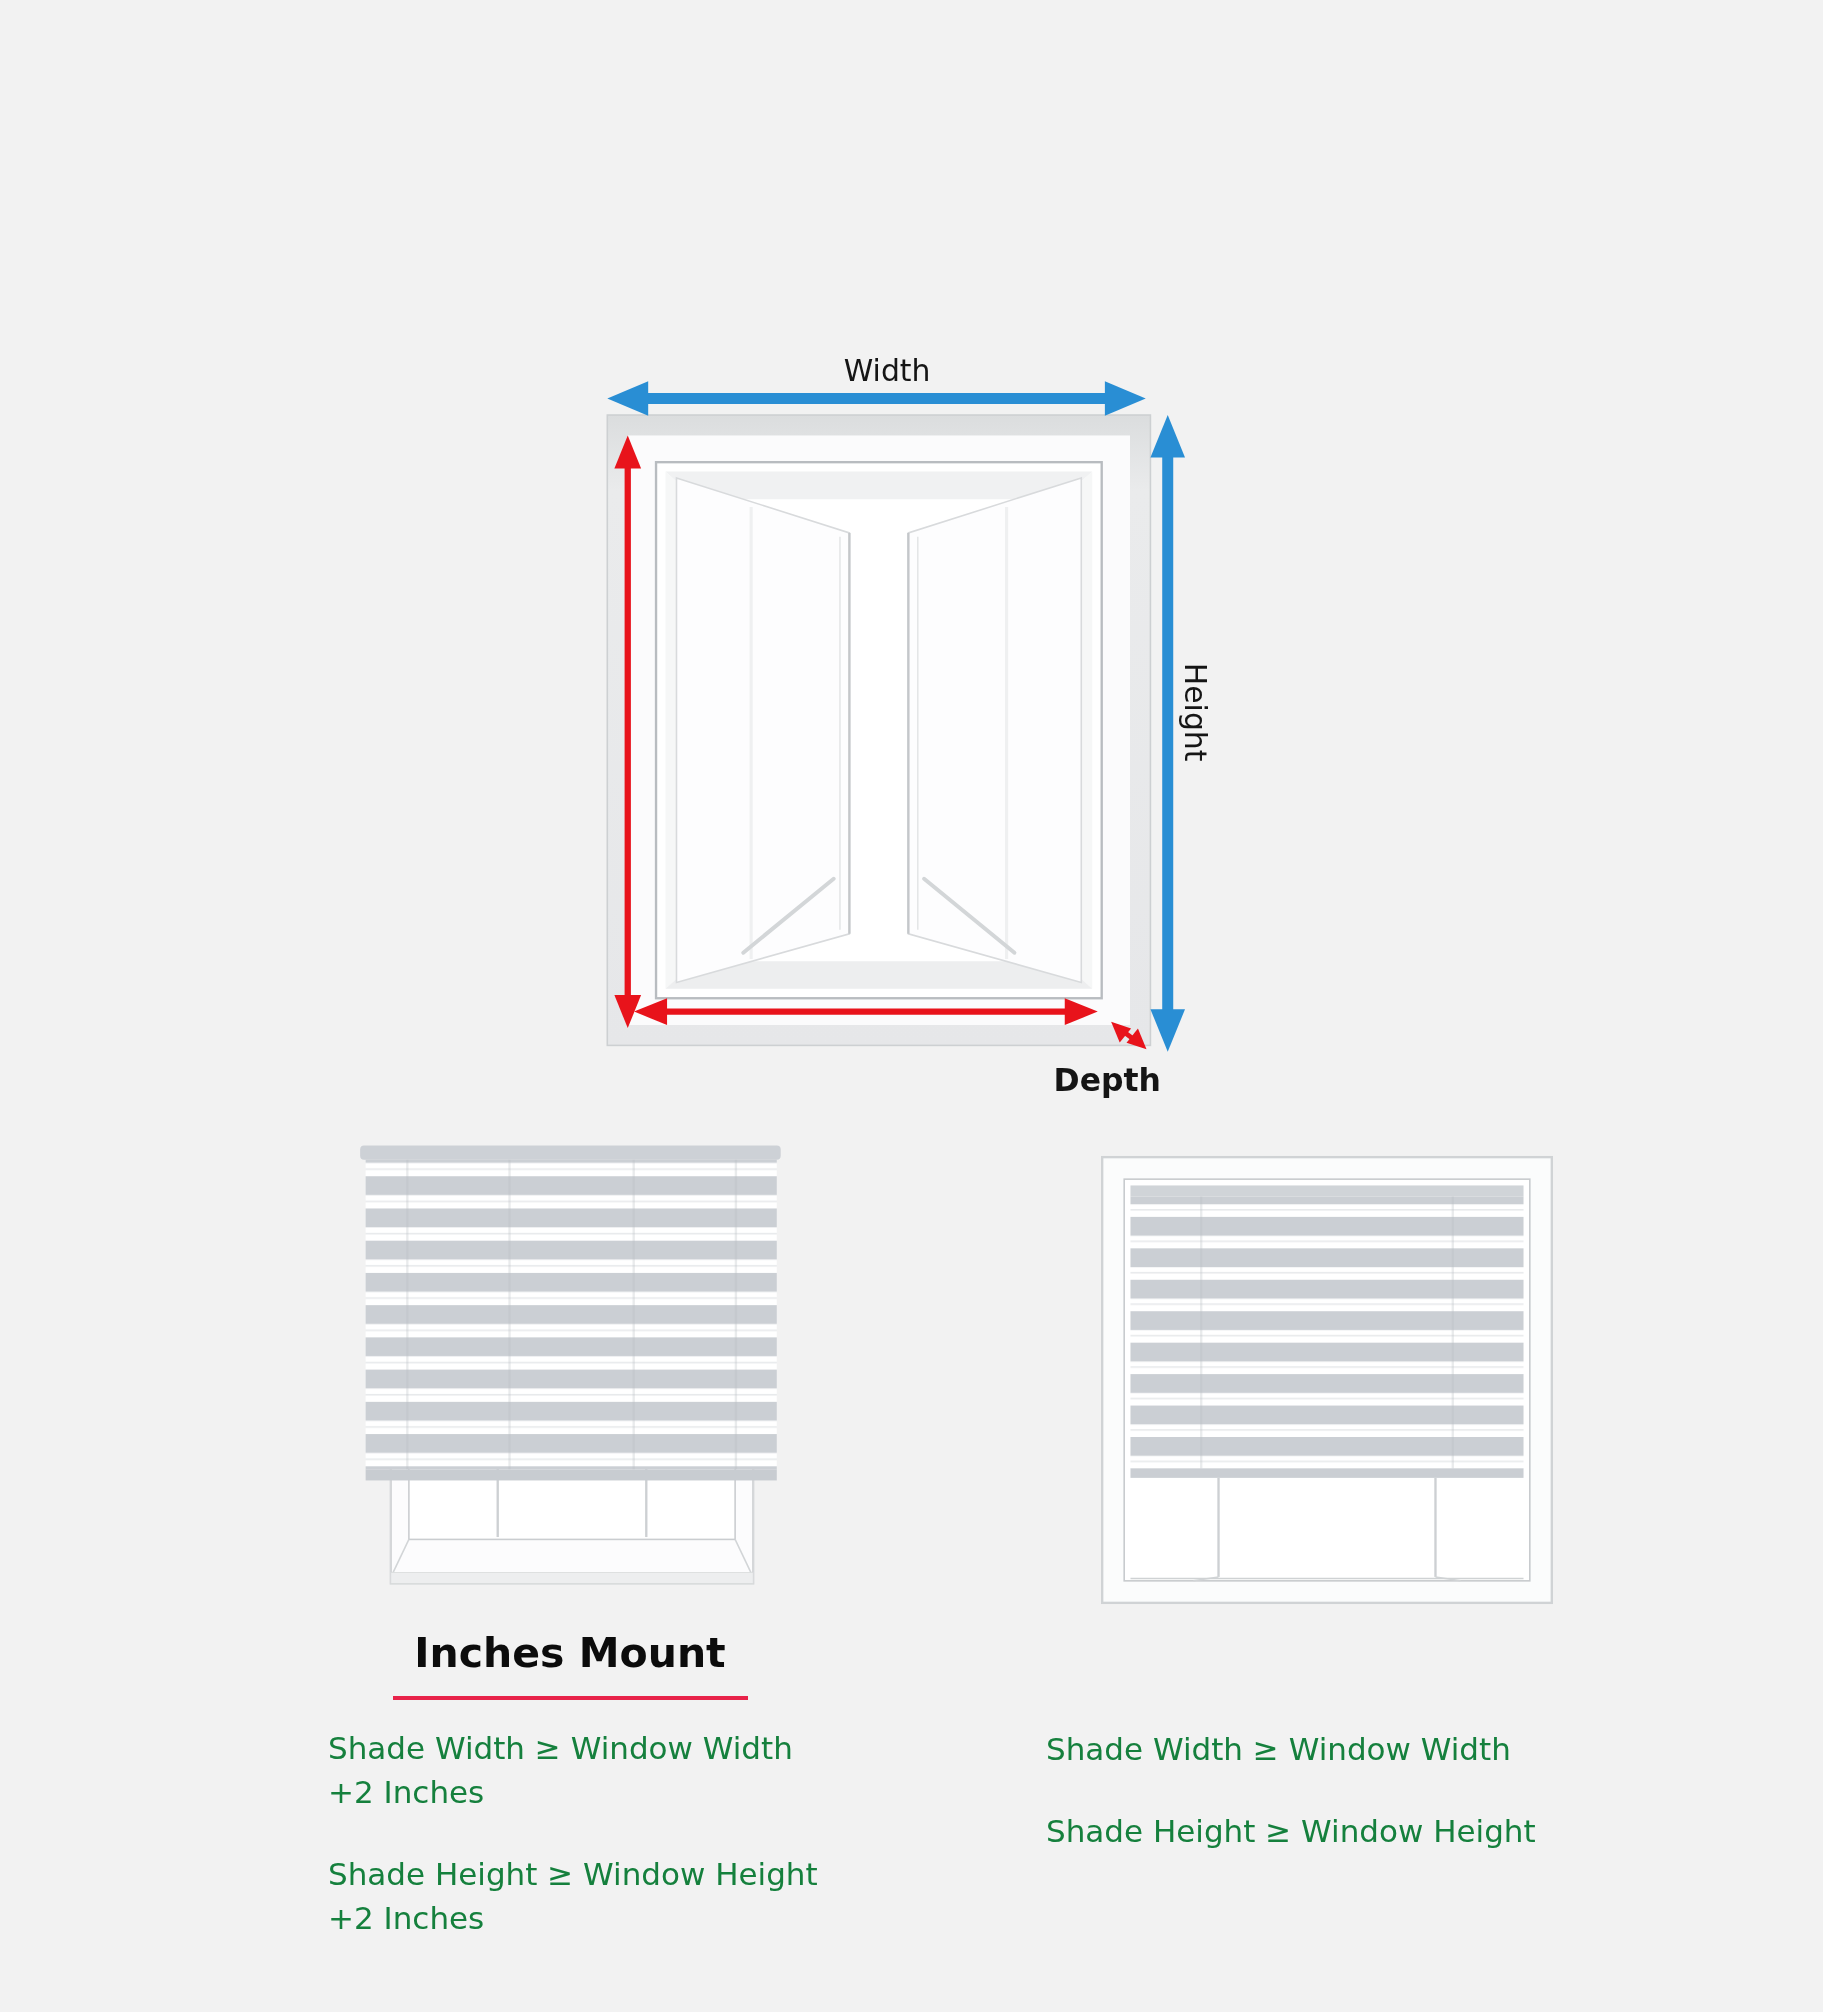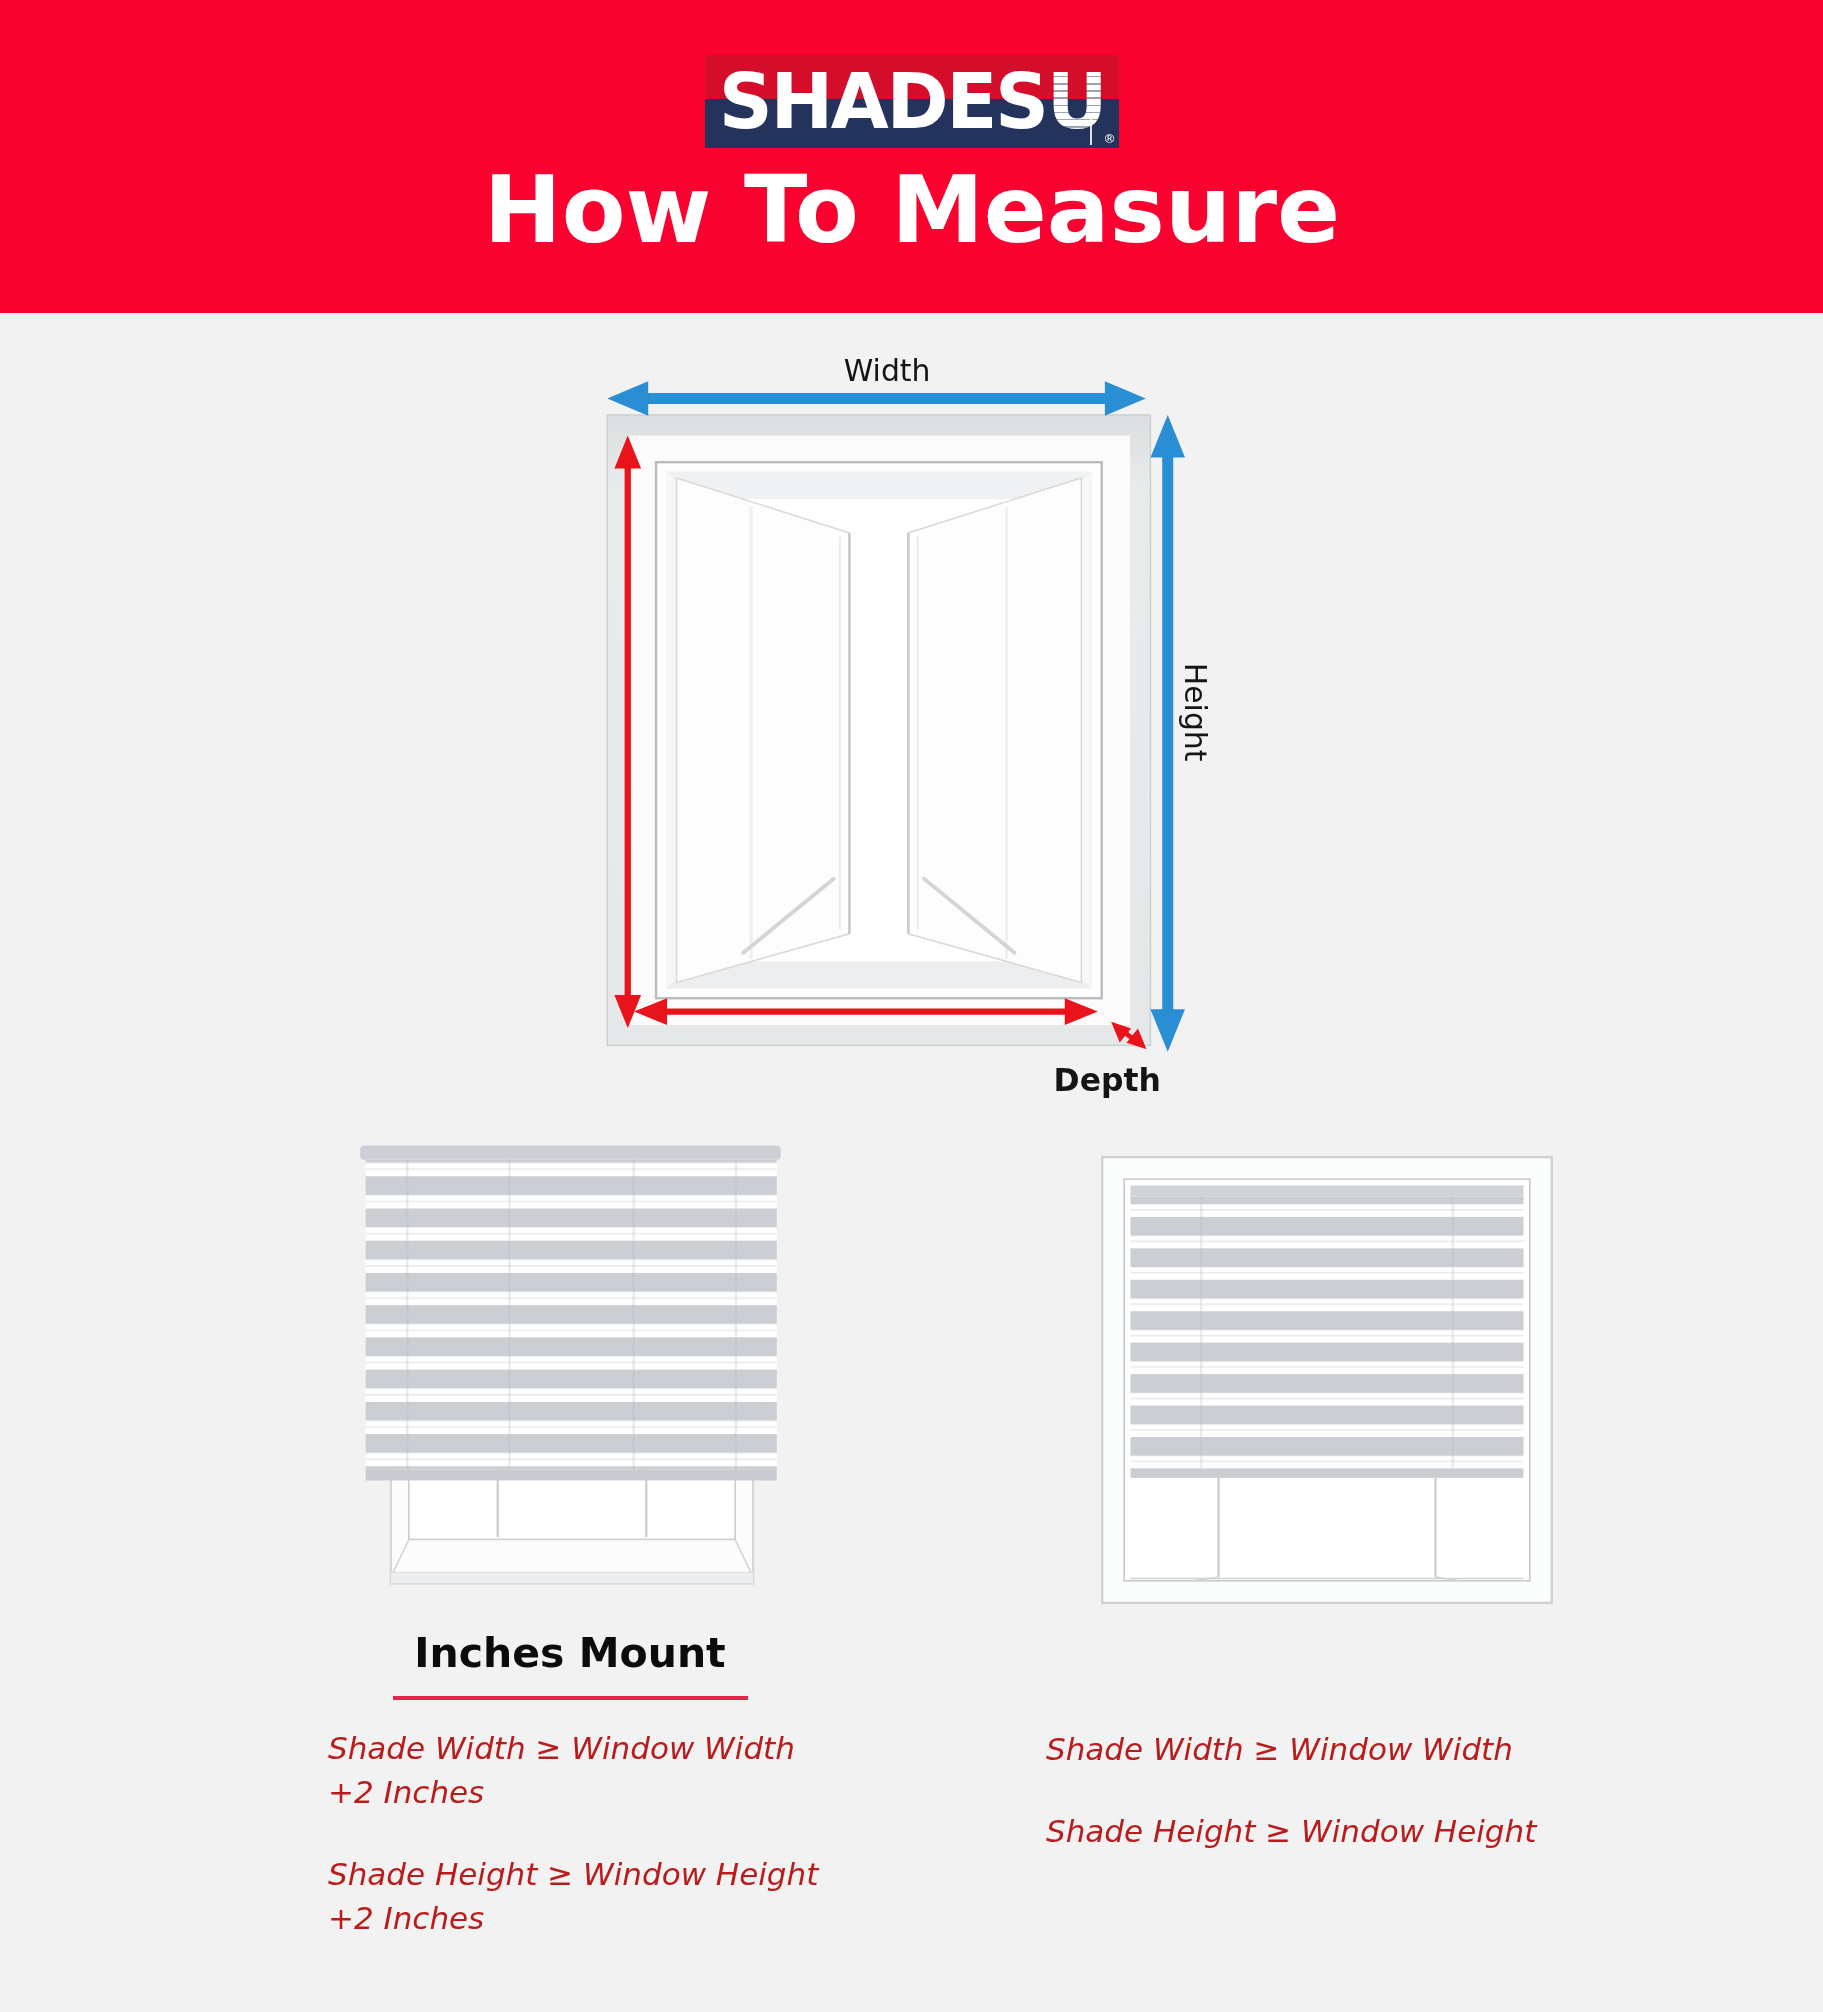--- a/index.html
+++ b/index.html
@@ -56,40 +56,32 @@
     position:absolute;width:472px;text-align:center;
     font-size:41px;font-weight:bold;color:#0C0C0C;letter-spacing:0;
   }
   .section-title.outside{left:334px;top:1629px;}
   .section-title.inside{left:1039px;top:1629px;}
   .title-underline{
     width:355px;height:3.9px;margin:19px auto 0 auto;background:#E8234A;
   }
   .rules{
     position:absolute;width:566px;
-    font-size:31px;color:#b91c1c;line-height:44px;font-weight:normal;font-style:italic;
+    font-size:31px;color:#15803d;line-height:44px;font-weight:normal;
   }
   .rules.outside{left:328px;top:1726px;}
   .rules.inside{left:1046px;top:1726px;line-height:47px;}
   .rules p{margin:0 0 38px 0;}
   .rules.inside p{margin:0 0 35px 0;}
 </style>
 </head>
 <body>
 
 <div id="page">
 
-  <header class="banner">
-    <div class="logo">
-      <div class="logo-text"><span>SHADES</span><span class="logo-u">U</span></div>
-      <div class="logo-cord"></div>
-      <span class="logo-reg">®</span>
-    </div>
-    <h1 class="banner-title">How To Measure</h1>
-  </header>
 
   <svg class="diagram-svg" viewBox="0 0 860 1000">
     <defs>
       <linearGradient id="frameShade" x1="0" y1="0" x2="0" y2="1">
         <stop offset="0" stop-color="#DBDDDE"></stop>
         <stop offset="0.12" stop-color="#EAEBEC"></stop>
         <stop offset="1" stop-color="#E6E7E9"></stop>
       </linearGradient>
     </defs>
 

